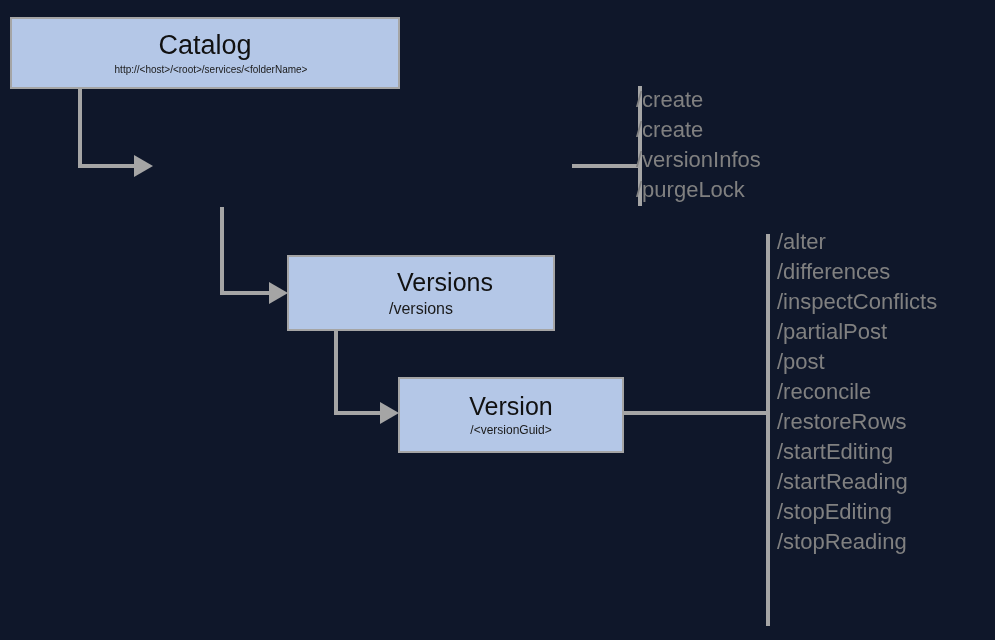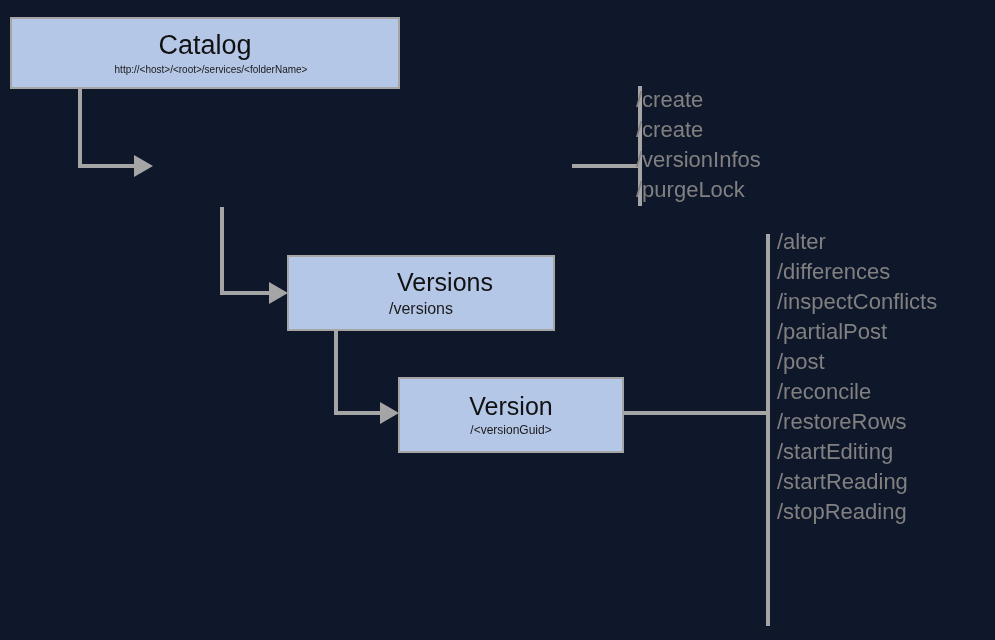--- a/index.html
+++ b/index.html
@@ -178,16 +178,17 @@
   <ul class="ops-list" id="ops-list-version">
       <li>/alter</li>
       <li>/differences</li>
       <li>/inspectConflicts</li>
       <li>/partialPost</li>
       <li>/post</li>
       <li>/reconcile</li>
       <li>/restoreRows</li>
       <li>/startEditing</li>
       <li>/startReading</li>
+      <li>/stopEditing</li>
       <li>/stopReading</li>
     </ul>
 
 </div>
 
 </body></html>

